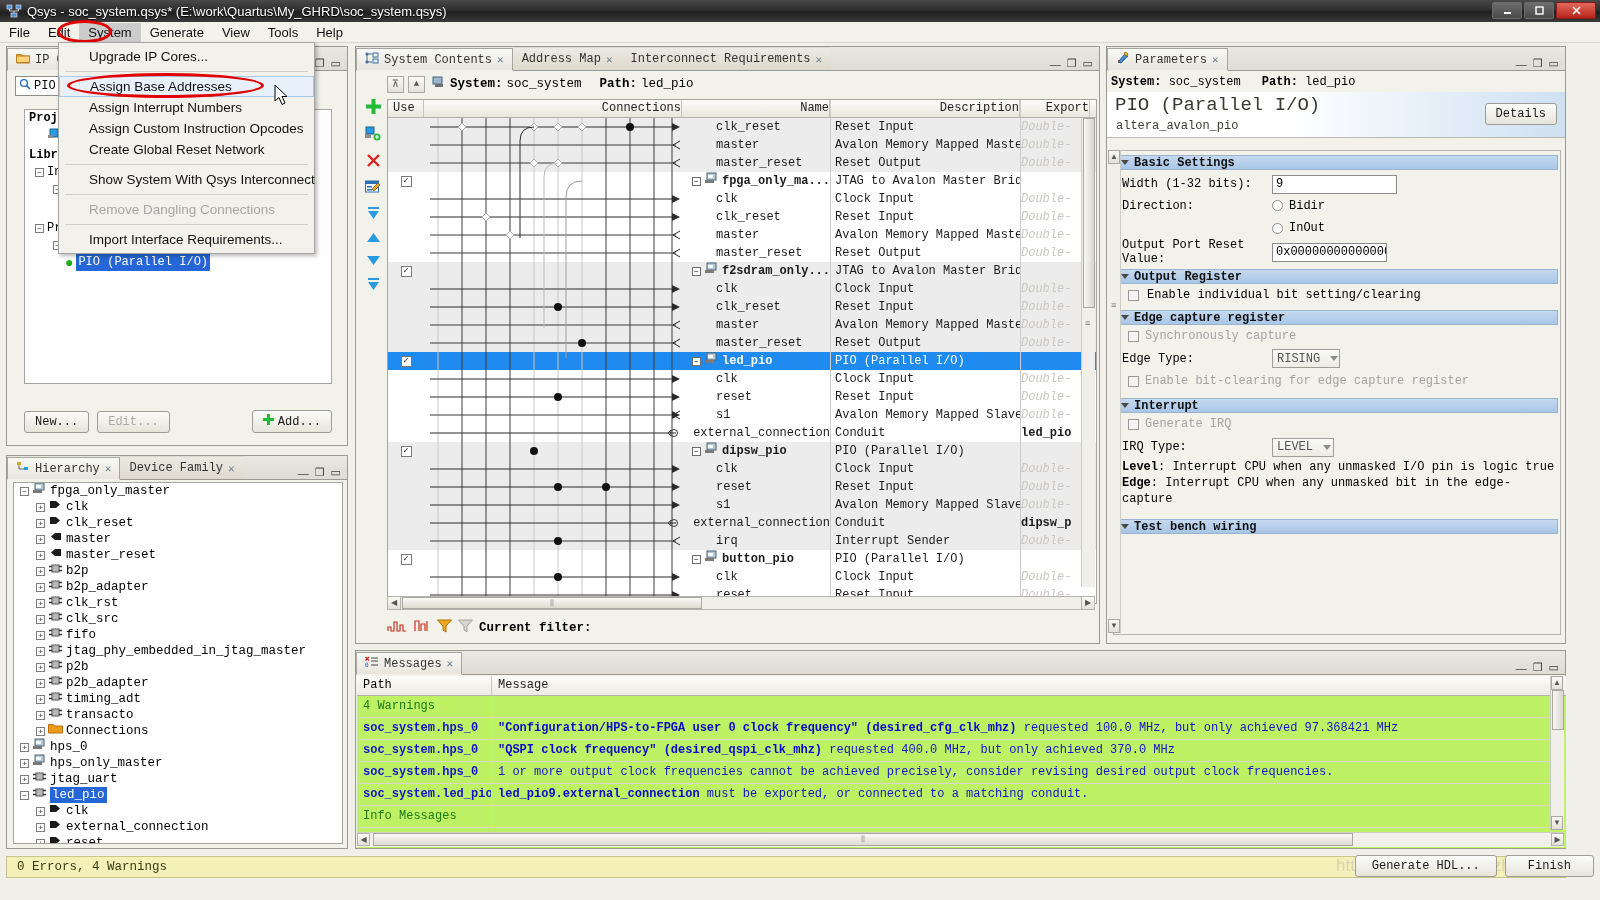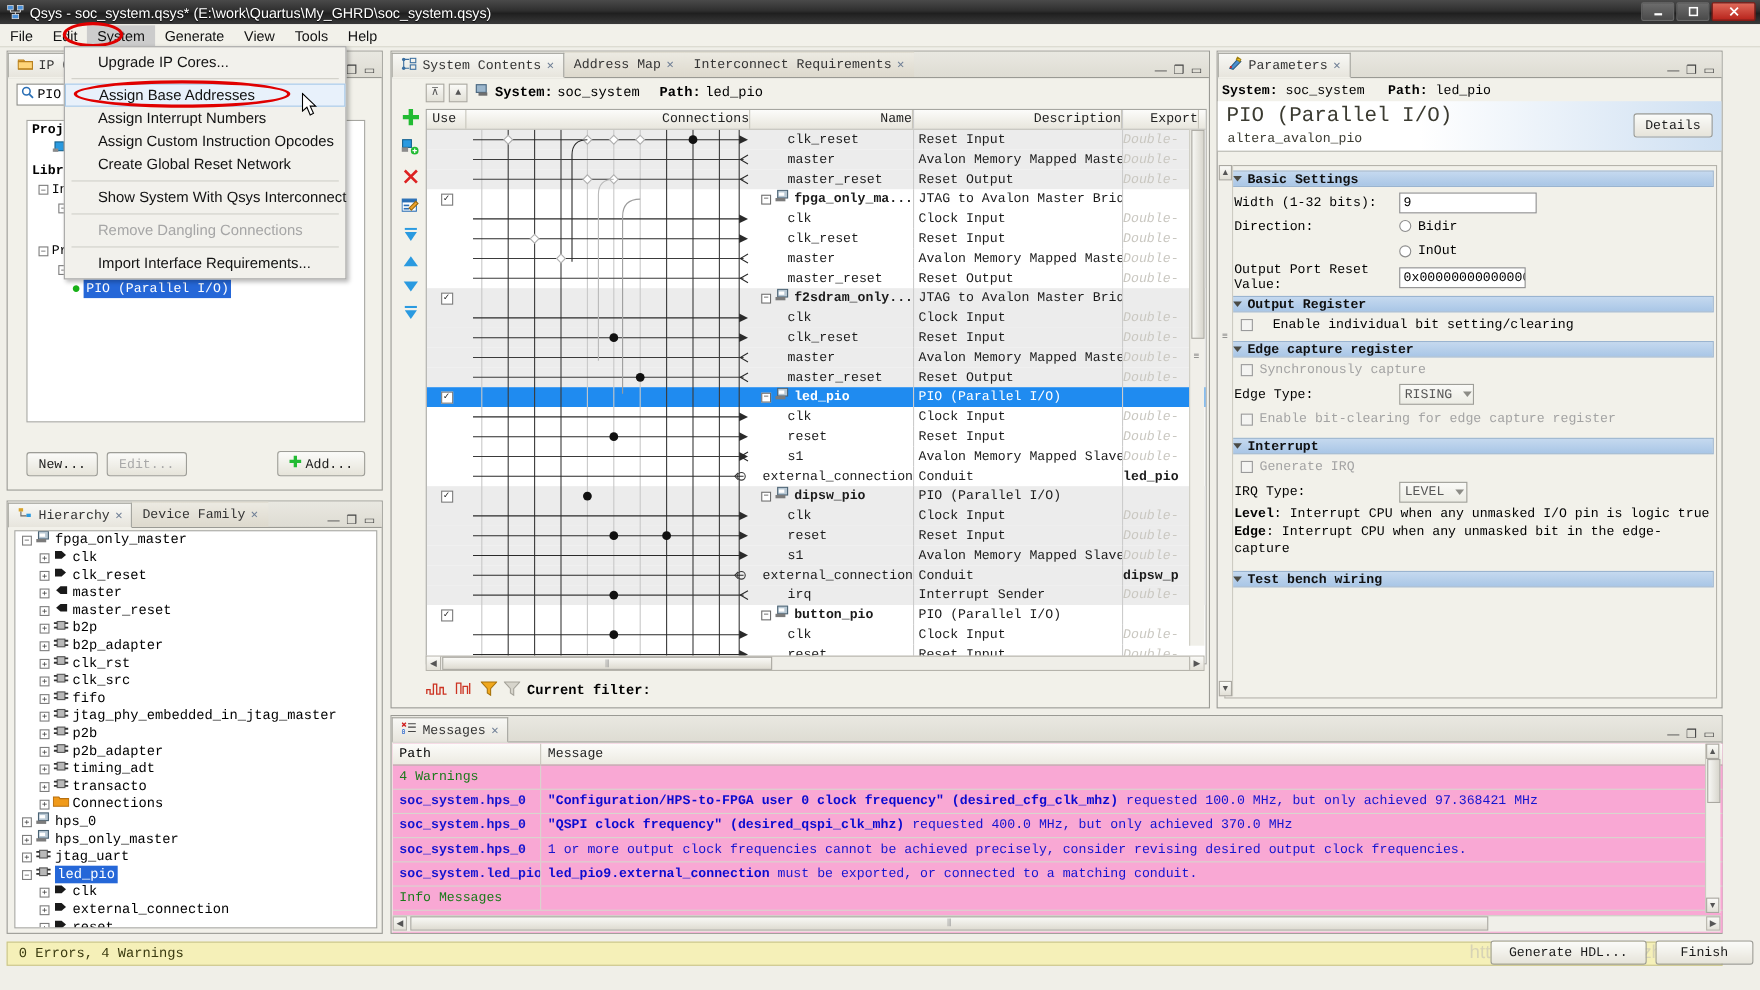--- a/index.html
+++ b/index.html
@@ -178,21 +178,21 @@
          font-family:"Liberation Mono", monospace; font-size:12px; }
   .pcombo { border:1px solid #9e9e98; background:linear-gradient(to bottom,#fafaf7,#ececE4);
             height:19px; display:inline-flex; align-items:center; gap:10px; padding:0 4px;
             font-family:"Liberation Mono", monospace; font-size:12px; color:#555; }
   .pchk { width:11px;height:11px;border:1px solid #9a9a9a;background:#f4f4f2; flex:0 0 auto;}
   .grey { color:#a3a3a3; }
 
   
   #msgs { left: 355px; top: 650px; width: 1211px; height: 199px; }
   #msgTable { position:absolute; left:1px; top:25px; width:1209px; height:172px;
-              background:#f9a8d4; overflow:hidden; font-family:"Liberation Mono", monospace; font-size:12px;}
+              background:#bef264; overflow:hidden; font-family:"Liberation Mono", monospace; font-size:12px;}
   #msgHead { display:flex; height:20px; background:linear-gradient(to bottom,#fcfcfa,#eceae1);
              border-bottom:1px solid #b4b2a8; }
   #msgHead div { line-height:19px; padding-left:6px; border-right:1px solid #c8c6bc; }
   .mrow2 { display:flex; height:22px; border-bottom:1px solid #d8d6ce; }
   .mrow2 > div { line-height:21px; padding-left:6px; white-space:nowrap; overflow:hidden; }
   .m-path { width:135px; border-right:1px solid #d8d6ce; }
   .m-msg { width:1070px; color:#1414d0; }
   .m-msg b { color:#0a0ad0; }
 
   
@@ -1154,21 +1154,21 @@
       <span style="width:150px">Output Port Reset Value:</span>
       <span class="pin" style="width:115px;overflow:hidden">0x0000000000000000</span>
     </div>
 
     <div class="secbar" style="margin:5px 2px 0 2px">
       <span class="tri" style="border-left:4px solid transparent;border-right:4px solid transparent;border-top:5px solid #4a4a44"></span>
       <span>Output Register</span>
     </div>
     <div class="prow" style="height:22px;padding-left:14px">
       <span class="pchk"></span>
-      <span style="margin-left:18px">Enable individual bit setting/clearing</span>
+      <span style="margin-left:8px">Enable individual bit setting/clearing</span>
     </div>
 
     <div class="secbar" style="margin:4px 2px 0 2px">
       <span class="tri" style="border-left:4px solid transparent;border-right:4px solid transparent;border-top:5px solid #4a4a44"></span>
       <span>Edge capture register</span>
     </div>
     <div class="prow" style="height:22px;padding-left:14px">
       <span class="pchk"></span>
       <span class="grey" style="margin-left:6px">Synchronously capture</span>
     </div>

